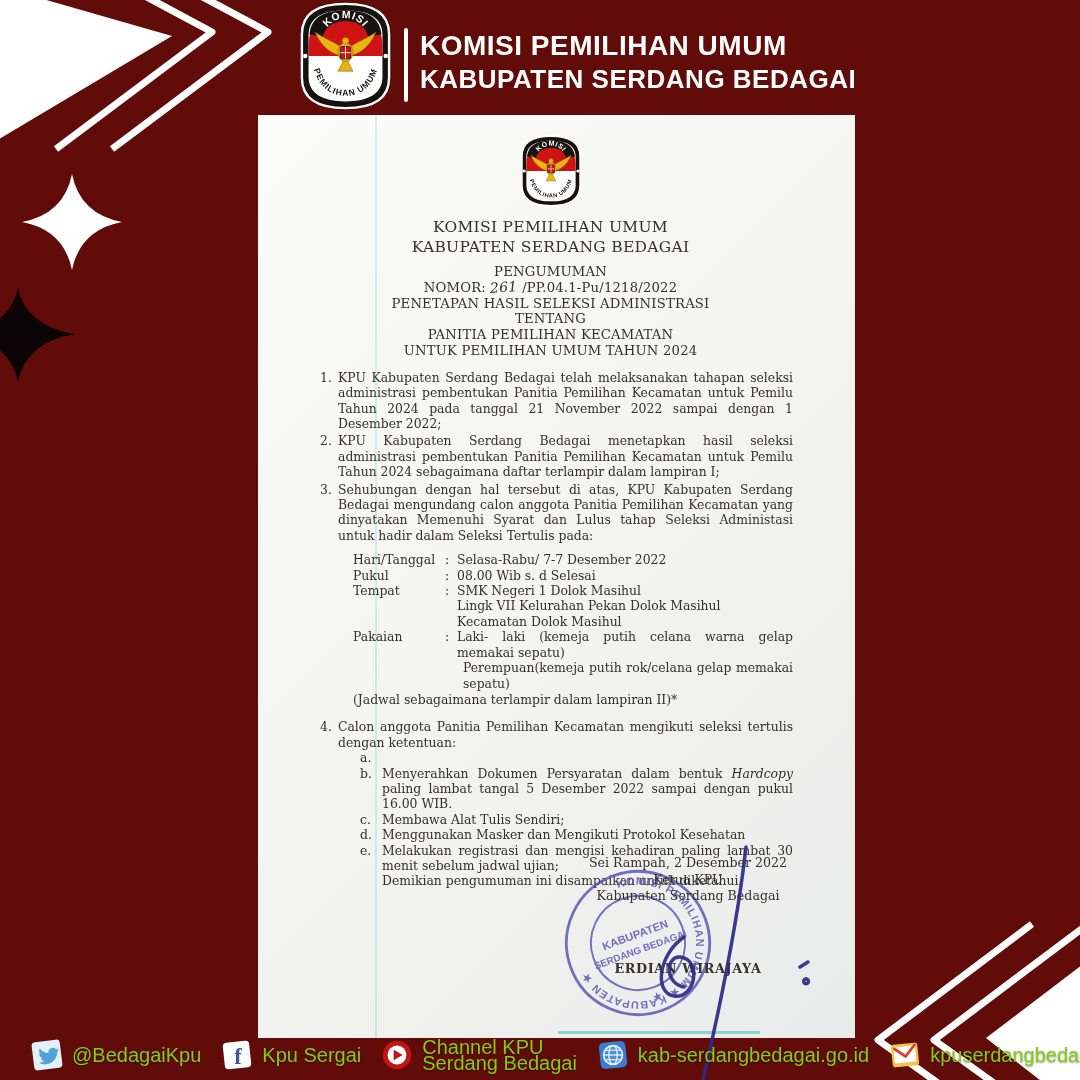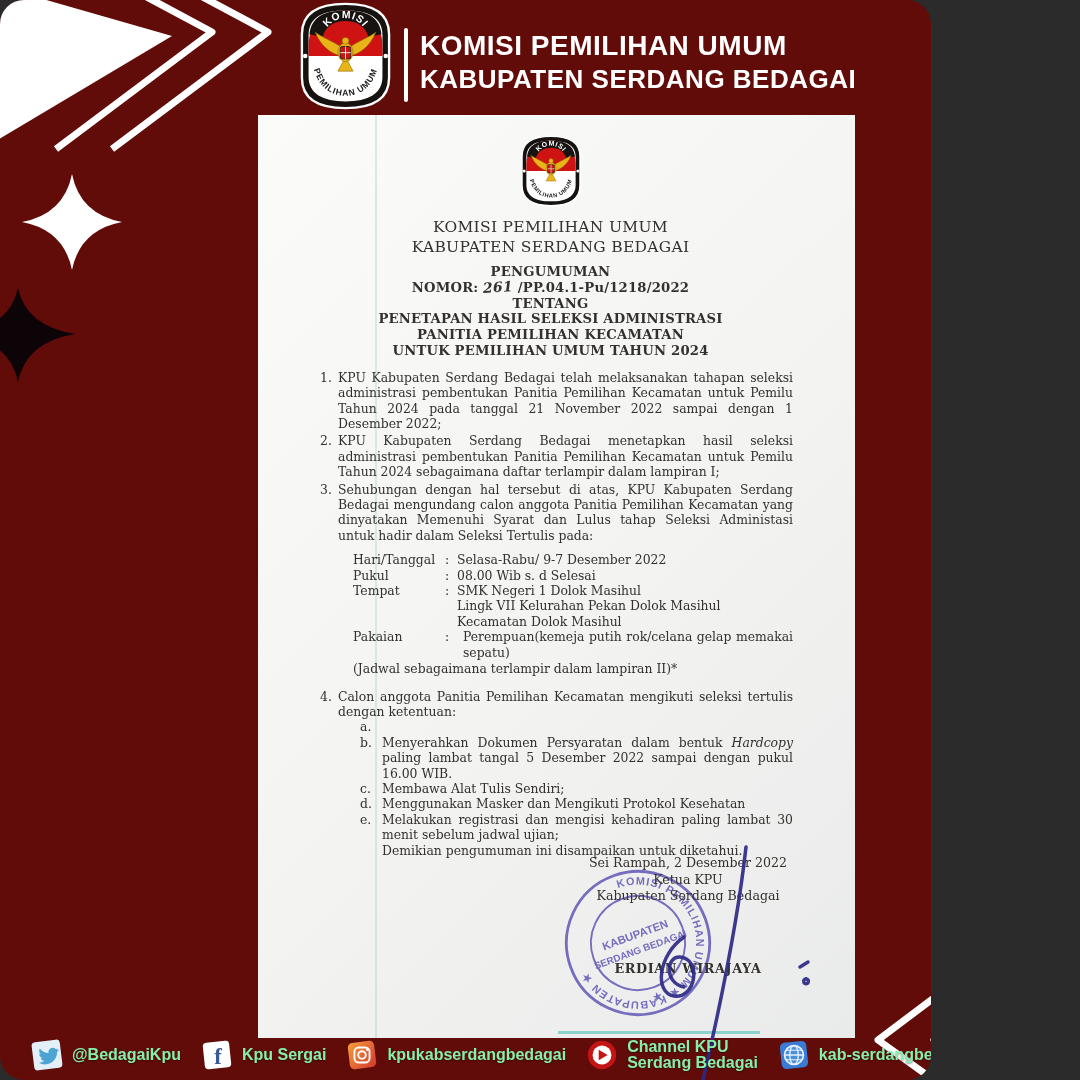--- a/index.html
+++ b/index.html
@@ -1,36 +1,36 @@
 <!DOCTYPE html>
 <html><head>
 <meta charset="utf-8">
 <style>
   html,body{margin:0;padding:0;background:#2b2b2b;}
-  #canvas{position:relative;width:931px;height:1080px;overflow:hidden;
-          background:#620c0a;font-family:"Liberation Sans",sans-serif;border-radius:24px;}
+  #canvas{position:relative;width:1080px;height:1080px;overflow:hidden;
+          background:#620c0a;font-family:"Liberation Sans",sans-serif;}
   
   .decor{position:absolute;inset:0;width:1080px;height:1080px;z-index:1;pointer-events:none;}
   
   .banner{position:absolute;left:0;top:0;width:1080px;height:112px;z-index:3;}
   .banner-logo{position:absolute;left:298px;top:2px;width:95px;height:108px;}
   .banner-sep{position:absolute;left:404px;top:28px;width:4px;height:74px;background:#fff;border-radius:2px;}
   .banner-t1{position:absolute;left:420px;top:30px;color:#fff;font-weight:bold;font-size:28px;letter-spacing:.5px;white-space:nowrap;}
   .banner-t2{position:absolute;left:420px;top:64px;color:#fff;font-weight:bold;font-size:26px;letter-spacing:.5px;white-space:nowrap;}
   
   .paper{position:absolute;left:258px;top:115px;width:597px;height:923px;z-index:2;
          background:linear-gradient(135deg,#fbfbfa 0%,#f3f3f1 55%,#e9ebea 100%);
          color:#33302d;font-family:"DejaVu Serif","Liberation Serif",serif;}
   .scanline-v{position:absolute;left:117px;top:0;width:2px;height:923px;background:rgba(120,200,190,.28);}
   .scanline-h{position:absolute;left:300px;top:916px;width:202px;height:3px;background:rgba(60,190,175,.55);}
   .doc-inner{position:absolute;left:50px;top:0;width:485px;}
   .doc-head{ text-align:center;padding-top:20px;}
   .doc-logo{width:64px;height:72px;}
   .org{font-size:15.5px;line-height:20px;letter-spacing:.3px;margin-top:6px;}
-  .caps-block{font-size:13.2px;font-weight:bold;line-height:15.8px;margin-top:7px;letter-spacing:.2px;}
+  .caps-block{font-size:13.2px;font-weight:normal;line-height:15.8px;margin-top:7px;letter-spacing:.2px;}
   .handwritten{display:inline-block;font-style:italic;transform:rotate(-4deg);font-size:14px;}
   .doc-body{font-size:12.4px;line-height:15.4px;text-align:justify;margin-top:11px;}
   .row{display:flex;margin-top:2px;}
   .row .num{width:30px;flex-shrink:0;padding-left:12px;box-sizing:border-box;}
   .row .txt{flex:1;text-align:justify;}
   .sched{margin:9px 0 0 45px;}
   .srow{display:flex;}
   .srow .slabel{width:92px;flex-shrink:0;}
   .srow .scolon{width:12px;flex-shrink:0;}
   .srow .sline2{padding-left:6px;}
@@ -44,21 +44,21 @@
             font-size:12.6px;line-height:16.5px;}
   .signame{margin-top:56px;font-weight:600;letter-spacing:.6px;font-size:12.8px;}
   .stamp{position:absolute;left:300px;top:748px;width:160px;height:160px;
          transform:rotate(-20deg);opacity:.82;}
   .ink{position:absolute;left:392px;top:726px;width:180px;height:290px;opacity:.92;}
   
   .footer{position:absolute;left:0;bottom:0;width:1080px;height:50px;z-index:4;
           display:flex;align-items:center;gap:19px;padding-left:30px;box-sizing:border-box;}
   .fitem{display:flex;align-items:center;gap:8px;}
   .fitem svg{width:34px;height:34px;flex-shrink:0;}
-  .flabel{color:#86efac;font-weight:bold;font-size:16px;text-shadow:0 1px 2px rgba(0,0,0,.45);white-space:nowrap;}
+  .flabel{color:#84cc16;font-weight:normal;font-size:20px;text-shadow:0 1px 2px rgba(0,0,0,.45);white-space:nowrap;}
   .flabel2{line-height:16px;}
 </style>
 </head>
 <body>
 
 <svg width="0" height="0" style="position:absolute">
   <defs>
     <symbol id="kpuLogo" viewBox="0 0 100 114">
       <path d="M50,2 C79,2 96,11 96,34 L96,80 C96,103 79,112 50,112 C21,112 4,103 4,80 L4,34 C4,11 21,2 50,2 Z" fill="#151210" stroke="#ffffff" stroke-width="2.5"></path>
       <path d="M50,9 C74,9 89,16 89,35 L89,79 C89,97 74,105 50,105 C26,105 11,97 11,79 L11,35 C11,16 26,9 50,9 Z" fill="#ffffff"></path>
@@ -127,22 +127,22 @@
           <div>KOMISI PEMILIHAN UMUM</div>
           <div>KABUPATEN SERDANG BEDAGAI</div>
         </div>
         <div class="caps-block">
           <div>PENGUMUMAN</div>
           <div>
             <span>NOMOR:</span>
             <span class="handwritten">261</span>
             <span>/PP.04.1-Pu/1218/2022</span>
           </div>
+          <div>PENETAPAN HASIL SELEKSI ADMINISTRASI</div>
           <div>TENTANG</div>
-          <div>PENETAPAN HASIL SELEKSI ADMINISTRASI</div>
           <div>PANITIA PEMILIHAN KECAMATAN</div>
           <div>UNTUK PEMILIHAN UMUM TAHUN 2024</div>
         </div>
       </div>
 
       <div class="doc-body">
 
         <div class="row">
           <span class="num">1.</span>
           <span class="txt">KPU Kabupaten Serdang Bedagai telah melaksanakan tahapan seleksi administrasi pembentukan Panitia Pemilihan Kecamatan untuk Pemilu Tahun 2024 pada tanggal 21 November 2022 sampai dengan 1 Desember 2022;</span>
@@ -153,40 +153,41 @@
         </div>
         <div class="row">
           <span class="num">3.</span>
           <span class="txt">Sehubungan dengan hal tersebut di atas, KPU Kabupaten Serdang Bedagai mengundang calon anggota Panitia Pemilihan Kecamatan yang dinyatakan Memenuhi Syarat dan Lulus tahap Seleksi Administasi untuk hadir dalam Seleksi Tertulis pada:</span>
         </div>
 
         <div class="sched">
           <div class="srow">
             <span class="slabel">Hari/Tanggal</span>
             <span class="scolon">:</span>
-            <span>Selasa-Rabu/ 9-7 Desember 2022</span>
+            <span>Selasa-Rabu/ 7-7 Desember 2022</span>
           </div>
           <div class="srow">
             <span class="slabel">Pukul</span>
             <span class="scolon">:</span>
             <span>08.00 Wib s. d Selesai</span>
           </div>
           <div class="srow">
             <span class="slabel">Tempat</span>
             <span class="scolon">:</span>
             <span>
               <div>SMK Negeri 1 Dolok Masihul</div>
               <div>Lingk VII Kelurahan Pekan Dolok Masihul</div>
               <div>Kecamatan Dolok Masihul</div>
             </span>
           </div>
           <div class="srow">
             <span class="slabel">Pakaian</span>
             <span class="scolon">:</span>
             <span>
+              <div>Laki- laki (kemeja putih celana warna gelap memakai sepatu)</div>
               <div class="sline2">Perempuan(kemeja putih rok/celana gelap memakai sepatu)</div>
             </span>
           </div>
         </div>
         <div class="note">(Jadwal sebagaimana terlampir dalam lampiran II)*</div>
 
         <div class="row" style="margin-top:12px;">
           <span class="num">4.</span>
           <span class="txt">Calon anggota Panitia Pemilihan Kecamatan mengikuti seleksi tertulis dengan ketentuan:</span>
         </div>
@@ -255,35 +256,20 @@
     </div>
 
     <div class="fitem">
       <svg viewBox="0 0 36 36">
         <rect x="4" y="4" width="28" height="28" rx="4" fill="#ffffff" transform="rotate(-6 18 18)"></rect>
         <text x="19" y="27" text-anchor="middle" font-family="Liberation Serif,serif" font-weight="bold" font-size="24" fill="#3b5998">f</text>
       </svg>
       <span class="flabel">Kpu Sergai</span>
     </div>
 
-    <div class="fitem">
-      <svg viewBox="0 0 36 36">
-        <defs>
-            <linearGradient id="igG" x1="0" y1="0" x2="1" y2="1">
-          <stop offset="0" stop-color="#f2a03d"></stop>
-              <stop offset="1" stop-color="#d6362e"></stop>
-        </linearGradient>
-          </defs>
-        <rect x="4" y="4" width="28" height="28" rx="5" fill="url(#igG)" transform="rotate(-7 18 18)"></rect>
-        <rect x="10" y="10" width="16" height="16" rx="4.5" fill="none" stroke="#ffffff" stroke-width="2"></rect>
-        <circle cx="18" cy="18" r="4" fill="none" stroke="#ffffff" stroke-width="2"></circle>
-        <circle cx="23.5" cy="12.5" r="1.3" fill="#ffffff"></circle>
-      </svg>
-      <span class="flabel">kpukabserdangbedagai</span>
-    </div>
 
     <div class="fitem">
       <svg viewBox="0 0 36 36">
         <circle cx="18" cy="18" r="15" fill="#c41414"></circle>
         <circle cx="18" cy="18" r="10" fill="#ffffff"></circle>
         <polygon points="14.5,12.5 14.5,23.5 24,18" fill="#c41414"></polygon>
       </svg>
       <span class="flabel flabel2">
         <div>Channel KPU</div>
         <div>Serdang Bedagai</div>

